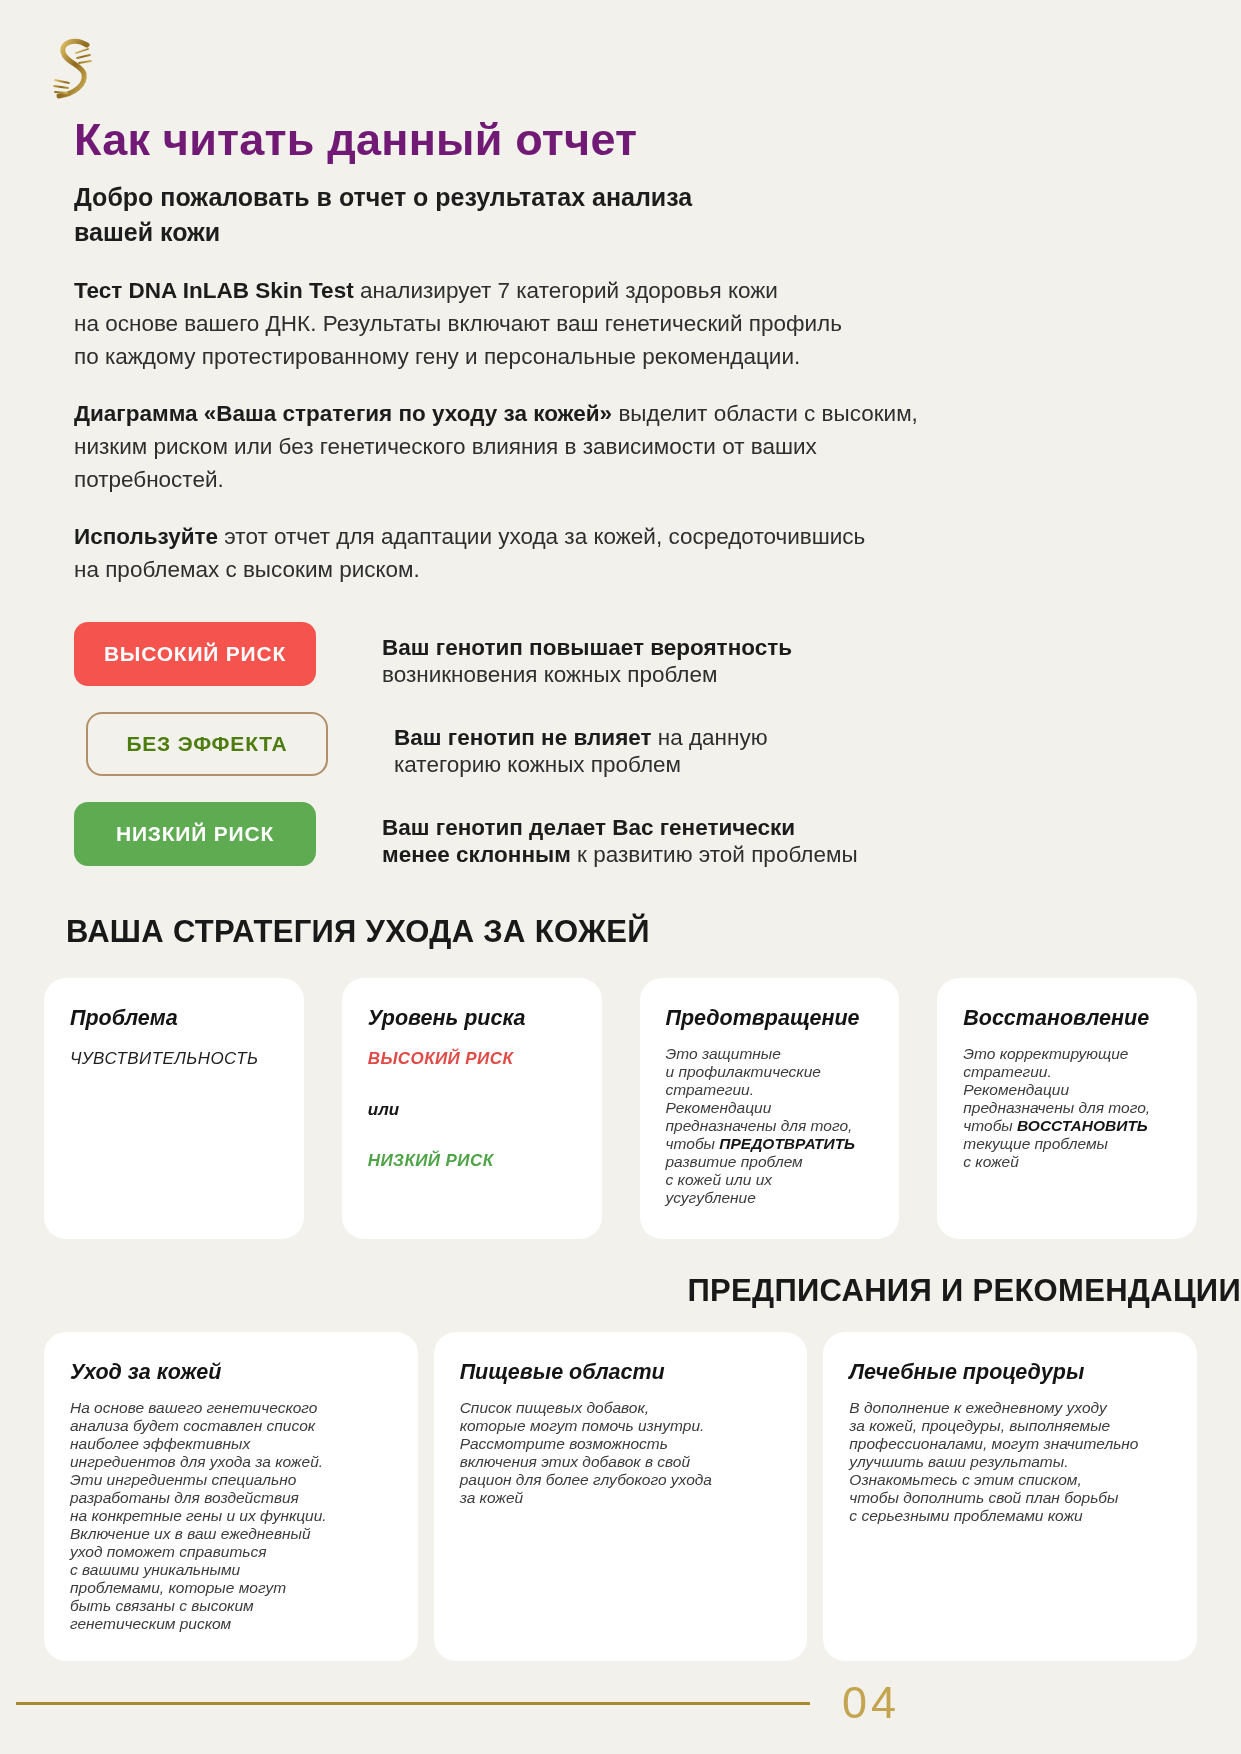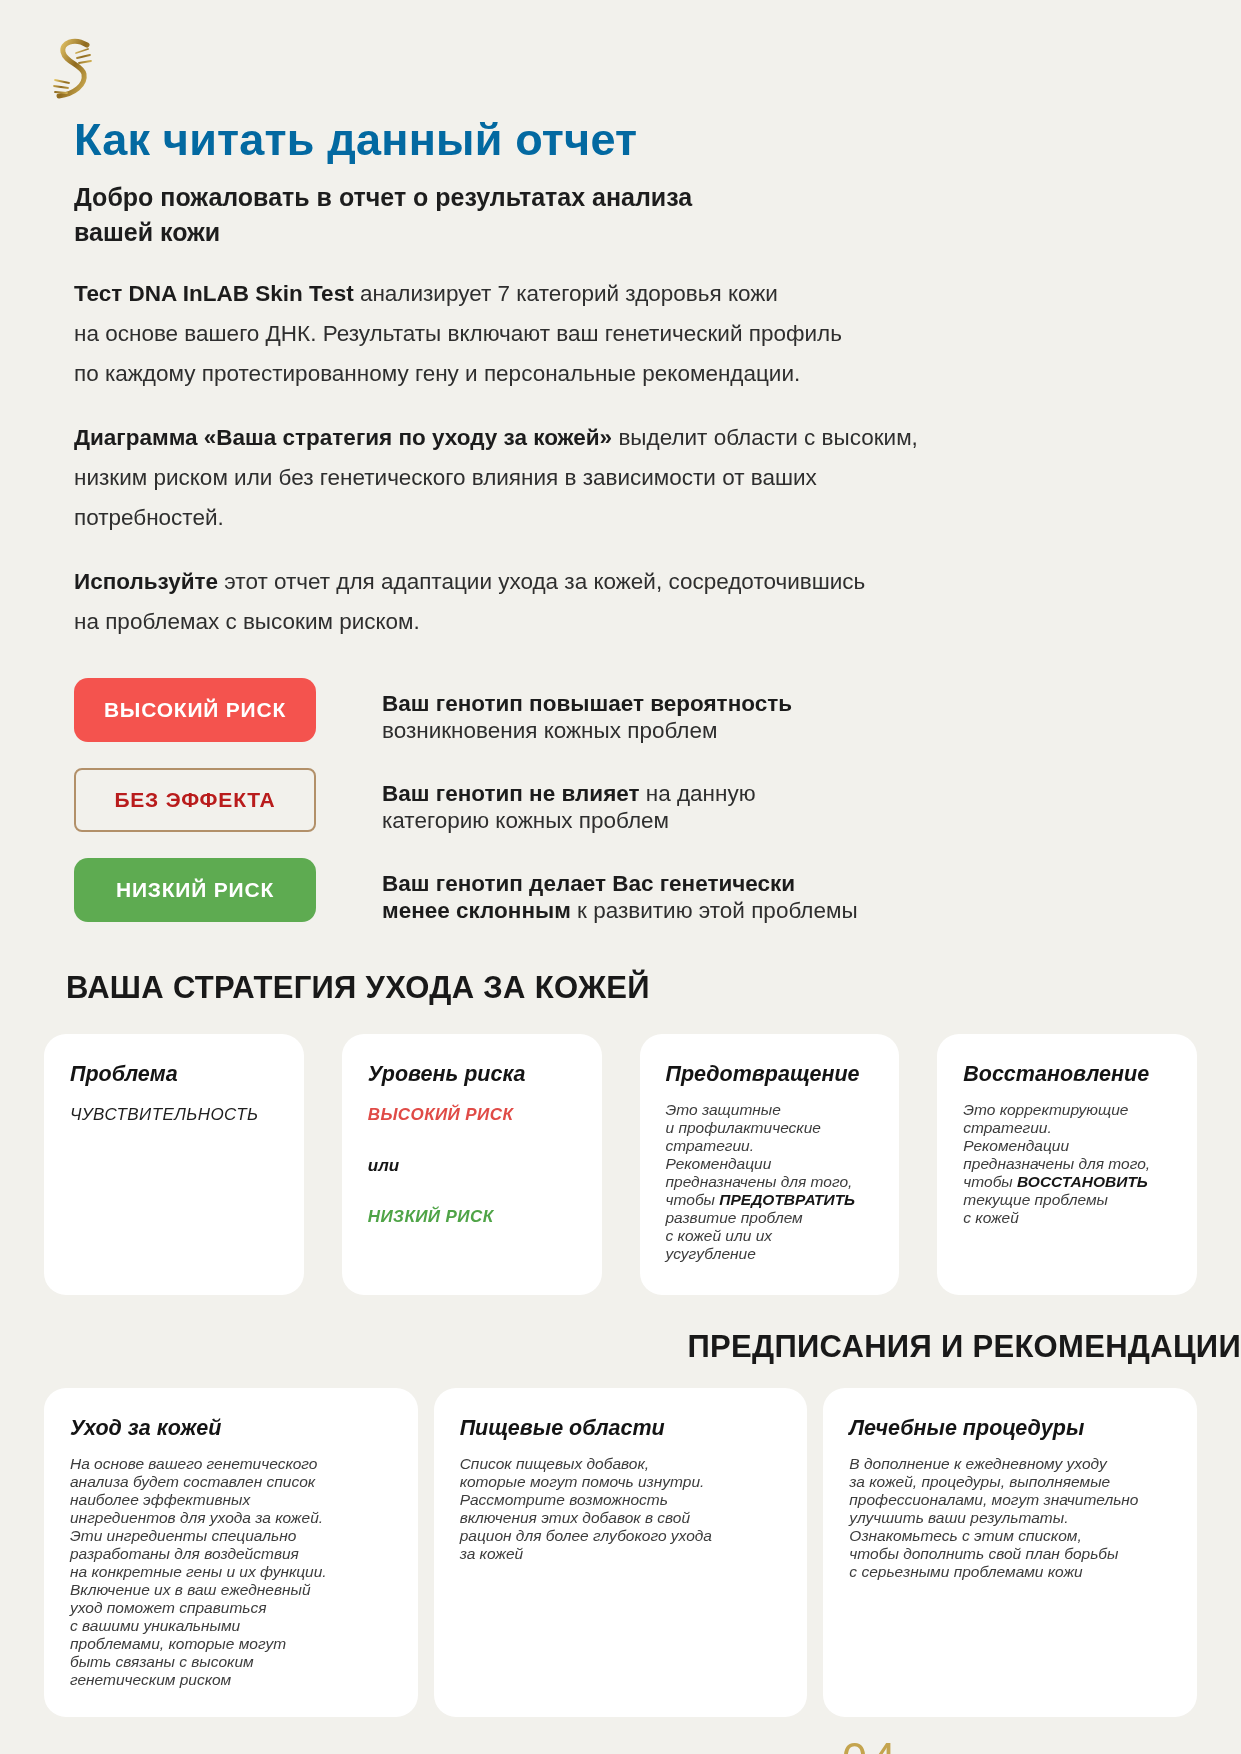--- a/index.html
+++ b/index.html
@@ -12,51 +12,51 @@
     overflow: hidden;
   }
   .page { width: 1241px; height: 1754px; position: relative; }
 
   .logo { padding: 36px 0 0 46px; height: 64px; }
 
   h1.title {
     margin: 14px 0 0 74px;
     font-size: 45px;
     font-weight: 800;
-    color: #0369a1;
+    color: #701a75;
     letter-spacing: 0.2px;
   }
   h2.subtitle {
     margin: 14px 0 0 74px;
     font-size: 25px;
     font-weight: 700;
     line-height: 35px;
     color: #1d1d1d;
     white-space: pre-line;
   }
   p.intro {
     margin: 24px 120px 0 74px;
     font-size: 22.5px;
-    line-height: 40px;
+    line-height: 33px;
     color: #2e2e2e;
     white-space: pre-line;
   }
   .b { font-weight: 700; color: #1c1c1c; }
 
   .legend { margin-top: 36px; }
   .legend-row { display: flex; align-items: flex-start; margin: 0 0 24px 74px; }
   .badge {
     width: 242px; height: 64px;
     border-radius: 14px;
     display: flex; align-items: center; justify-content: center;
     font-size: 21px; font-weight: 700; letter-spacing: 0.8px;
     box-sizing: border-box; flex: none;
   }
   .badge-high { background: #F4534E; color: #ffffff; }
-  .badge-none { background: transparent; border: 2.5px solid #B29069; color: #b91c1c; border-radius: 8px; }
+  .badge-none { background: transparent; border: 2.5px solid #B29069; color: #4d7c0f; border-radius: 16px; margin-left: 12px; }
   .badge-low  { background: #5EAB51; color: #ffffff; }
   .legend-desc {
     margin: 12px 0 0 66px;
     font-size: 22.5px;
     line-height: 27px;
     color: #2e2e2e;
     white-space: pre-line;
   }
 
   h3.section {

